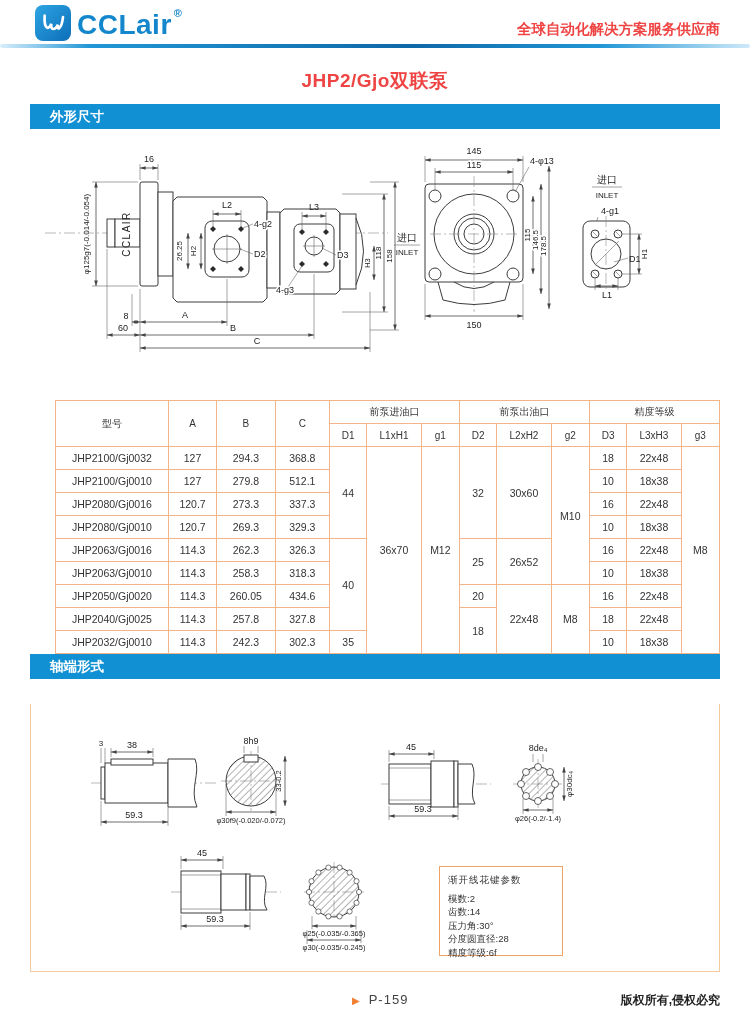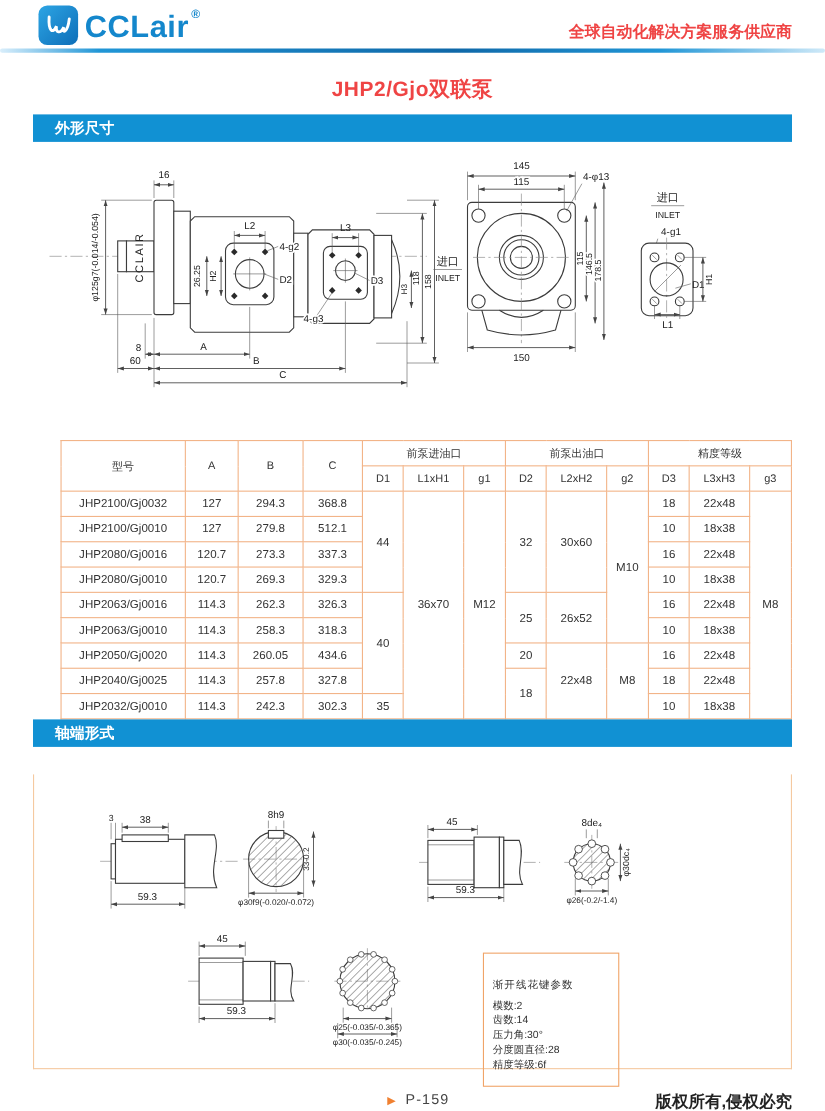--- a/index.html
+++ b/index.html
@@ -19,26 +19,26 @@
   .section-bar{margin:0 30px;height:25px;background:#1191d3;color:#fff;font-size:13.5px;font-weight:bold;
                line-height:25px;padding-left:20px;box-sizing:border-box;}
   .drawing-area{margin:5px 30px 0;height:258px;}
   
   table.dim{border-collapse:collapse;margin:8px 0 0 55px;width:665px;table-layout:fixed;}
   table.dim th,table.dim td{border:1px solid #f2b488;font-size:10.5px;font-weight:normal;
       text-align:center;padding:0 2px;height:22px;color:#333;white-space:nowrap;overflow:hidden;}
   table.dim th{font-size:10px;}
   .shaft-box{position:relative;margin:25px 30px 0;height:267px;border:1px solid #f5c9a0;border-top:none;}
   .spline-box{position:absolute;left:408px;top:162px;width:106px;height:76px;border:1px solid #f0a468;
-      padding:22px 8px;font-size:9.5px;line-height:13.5px;color:#333;}
+      padding:6px 8px;font-size:9.5px;line-height:13.5px;color:#333;}
   .spline-title{margin-bottom:5px;letter-spacing:1px;}
   footer{position:relative;margin:20px 30px 0;height:18px;font-size:13px;text-decoration:underline;}
   .pn{position:absolute;left:322px;color:#444;letter-spacing:1px;}
   .tri{color:#f08030;font-size:10px;margin-right:8px;}
-  .copy{position:absolute;right:0;font-size:15px;font-weight:bold;color:#222;}
+  .copy{position:absolute;right:0;font-size:12px;font-weight:bold;color:#222;}
   
   svg text{fill:#222;font-family:"Liberation Sans",sans-serif;}
   .ln{stroke:#3c3c3c;stroke-width:1;fill:none;}
   .fl{stroke:#3c3c3c;stroke-width:1;fill:#fff;}
   .dk{fill:#2a2a2a;stroke:none;}
   .dim{stroke:#4a4a4a;stroke-width:.8;fill:none;}
   .ext{stroke:#5a5a5a;stroke-width:.55;fill:none;}
   .cl{stroke:#8a8a8a;stroke-width:.6;fill:none;stroke-dasharray:11 3 2 3;}
   .t7{font-size:7.5px}.t8{font-size:8px}.t9{font-size:9px}.t10{font-size:10px}
   .mid{text-anchor:middle}

